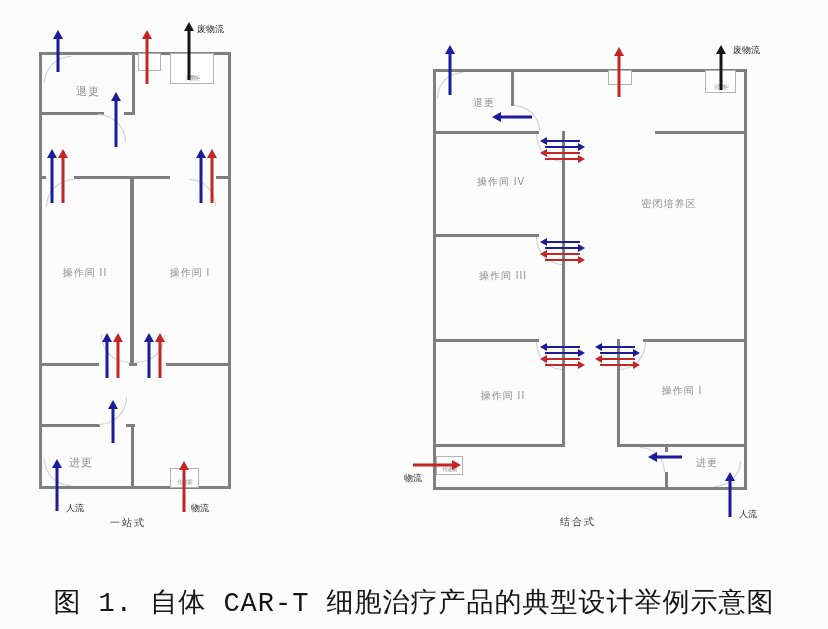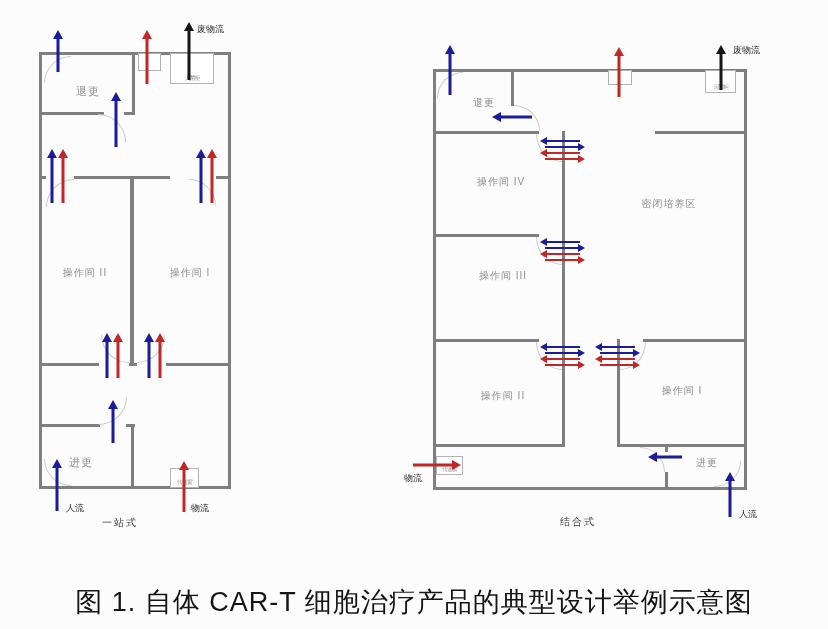--- a/index.html
+++ b/index.html
@@ -14,21 +14,21 @@
   .box{position:absolute;border:1px solid #b3b3b3;background:#fff;}
   .tinytxt{position:absolute;left:0;right:0;bottom:2px;text-align:center;
            font-size:6px;line-height:6px;color:#9a9a9a;letter-spacing:-1px;}
   .lbl{position:absolute;transform:translate(-50%,-50%);color:#8f8f8f;font-size:10px;
        white-space:nowrap;letter-spacing:1px;}
   .lbl.big{font-size:11px;}
   .flowlbl{position:absolute;color:#262626;font-size:9px;white-space:nowrap;transform:none;}
   .dname{position:absolute;transform:translate(-50%,-50%);color:#3a3a3a;font-size:10px;
          letter-spacing:2px;white-space:nowrap;}
   .caption{position:absolute;left:0;right:0;top:584px;text-align:center;color:#141414;
-           font-family:Liberation Sans, sans-serif;font-size:27px;letter-spacing:1px;}
+           font-family:Liberation Mono, monospace;font-size:27px;letter-spacing:1px;}
   
   .arr{position:absolute;}
   .person{color:var(--person-flow);} .material{color:var(--material-flow);} .waste{color:var(--waste-flow);}
   .arr.v{width:10px;}
   .arr.v::before{content:"";position:absolute;top:0;left:50%;transform:translateX(-50%);
       border-left:5px solid transparent;border-right:5px solid transparent;border-bottom:9px solid currentColor;}
   .arr.v::after{content:"";position:absolute;top:8px;bottom:0;left:50%;width:3px;
       transform:translateX(-50%);background:currentColor;}
   .arr.h{height:10px;}
   .arr.h.left::before{content:"";position:absolute;left:0;top:50%;transform:translateY(-50%);
@@ -114,21 +114,21 @@
     <div class="arr v person" style="left:52px;top:459px;height:52px;"></div>
     <div class="arr v material" style="left:179px;top:461px;height:51px;"></div>
 
     <div class="lbl big" style="left:88px;top:91px;">退更</div>
     <div class="lbl" style="left:85px;top:273px;">操作间 II</div>
     <div class="lbl" style="left:190px;top:273px;">操作间 I</div>
     <div class="lbl big" style="left:81px;top:462px;">进更</div>
     <div class="flowlbl" style="left:197px;top:23px;">废物流</div>
     <div class="flowlbl" style="left:66px;top:502px;">人流</div>
     <div class="flowlbl" style="left:191px;top:502px;">物流</div>
-    <div class="dname" style="left:120px;top:523px;font-family:Liberation Mono, monospace;">一站式</div>
+    <div class="dname" style="left:128px;top:523px;font-family:Liberation Mono, monospace;">一站式</div>
   </div>
 
   <div>
 
     <div class="wall h" style="left:433px;top:69px;width:314px;"></div>
     <div class="wall h" style="left:433px;top:487px;width:314px;"></div>
     <div class="wall v" style="left:433px;top:69px;height:421px;"></div>
     <div class="wall v" style="left:744px;top:69px;height:421px;"></div>
 
     <div class="wall v" style="left:511px;top:69px;height:37px;"></div>

